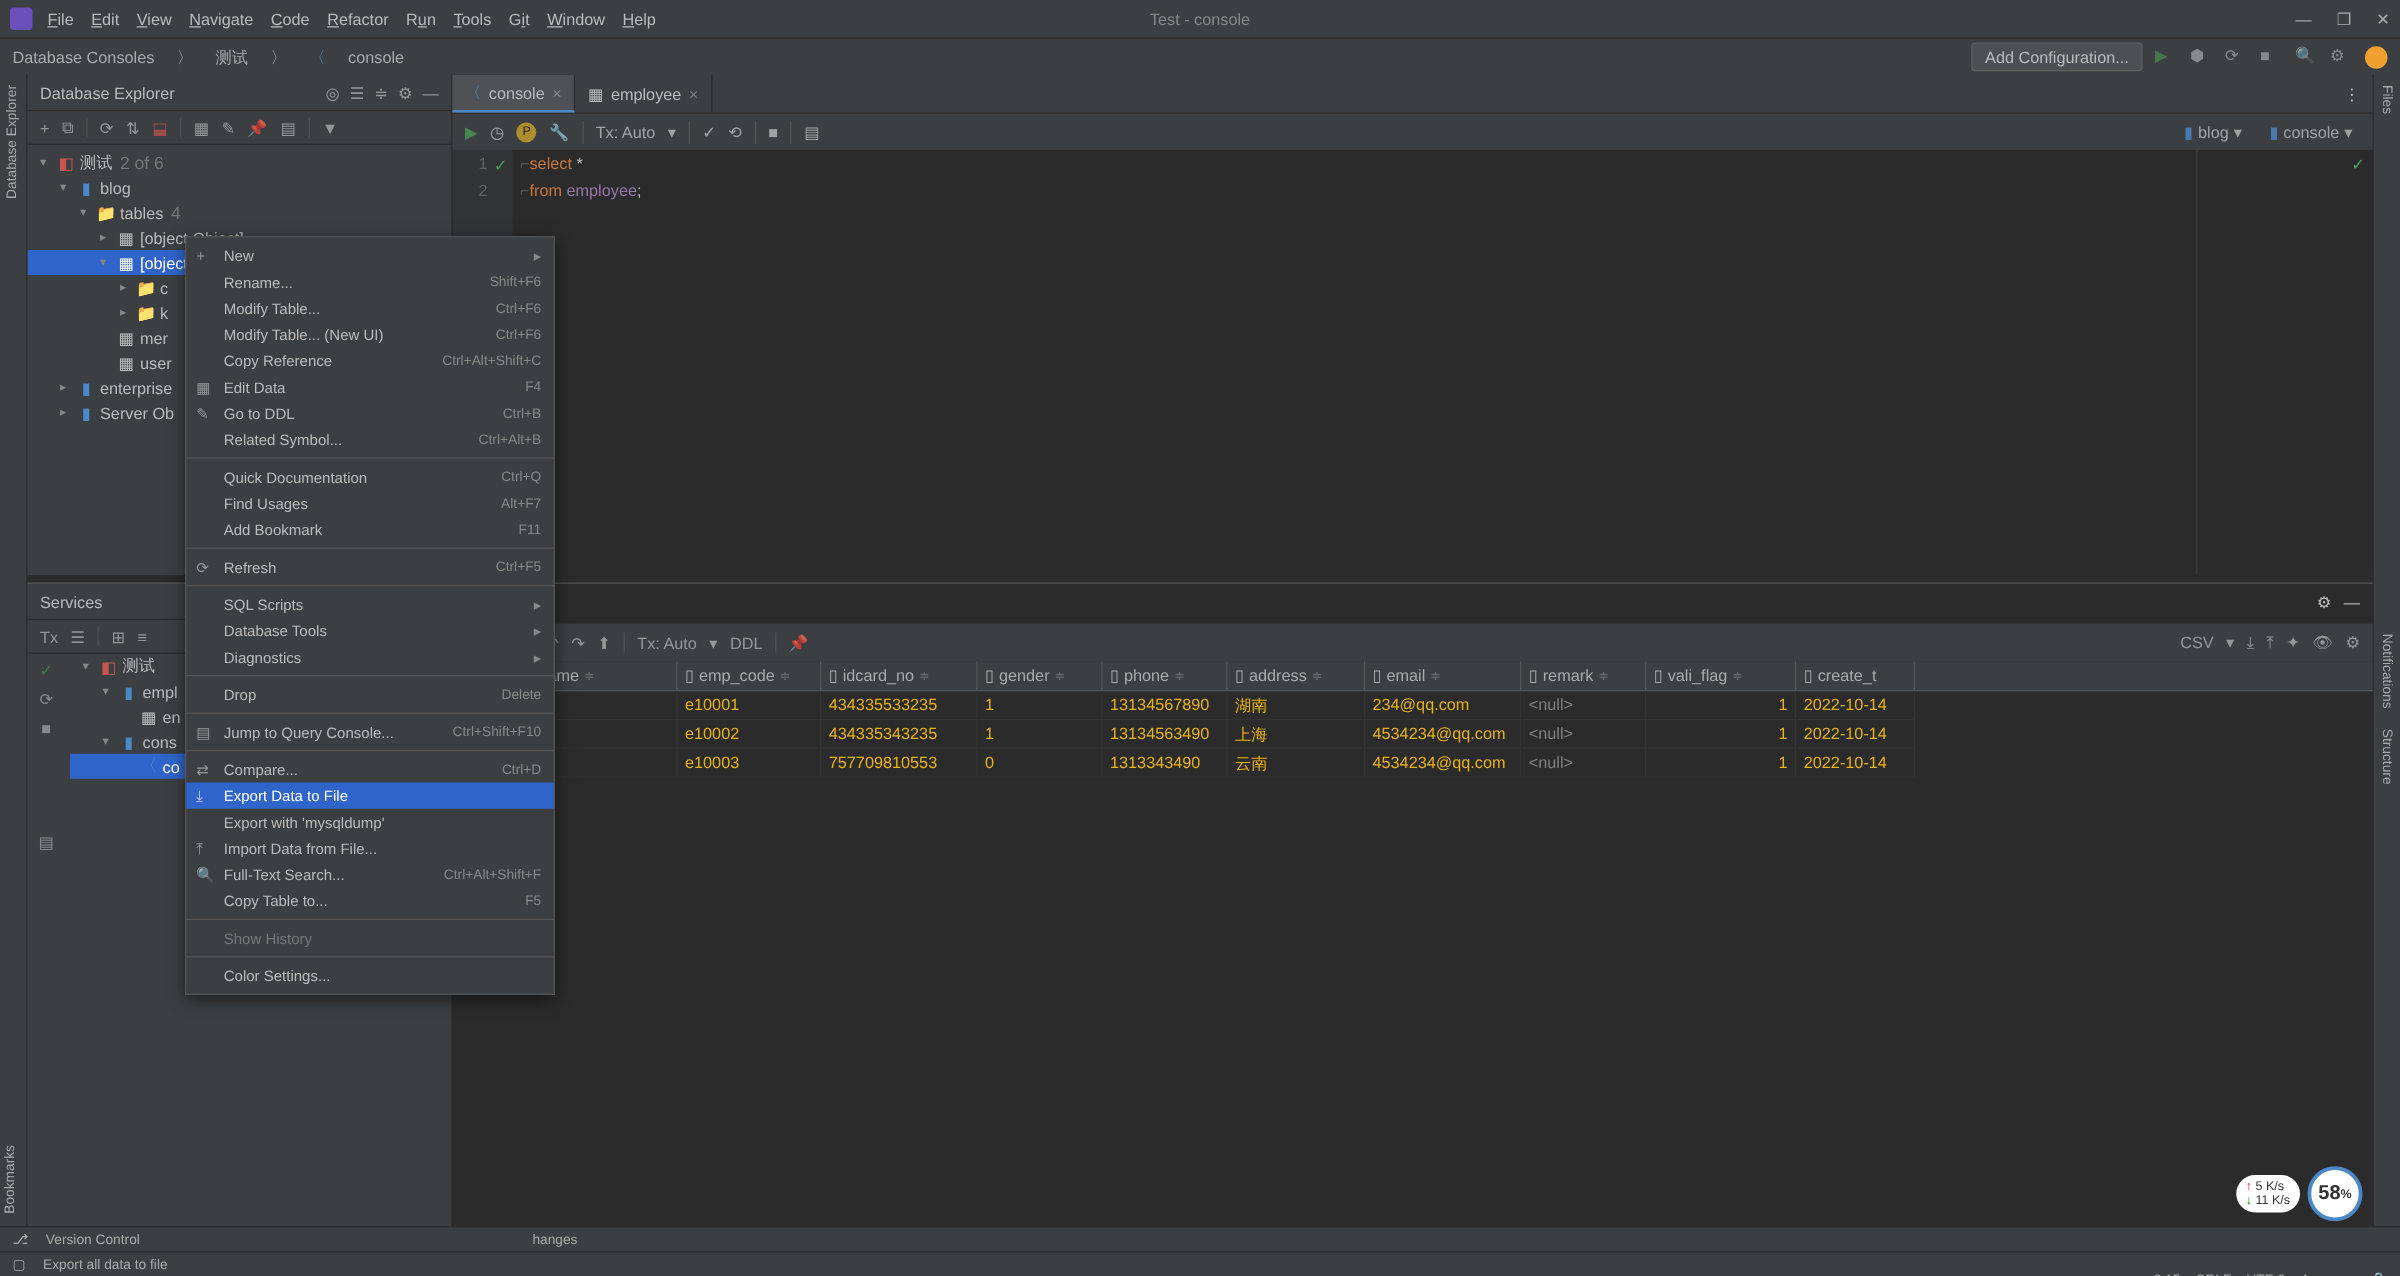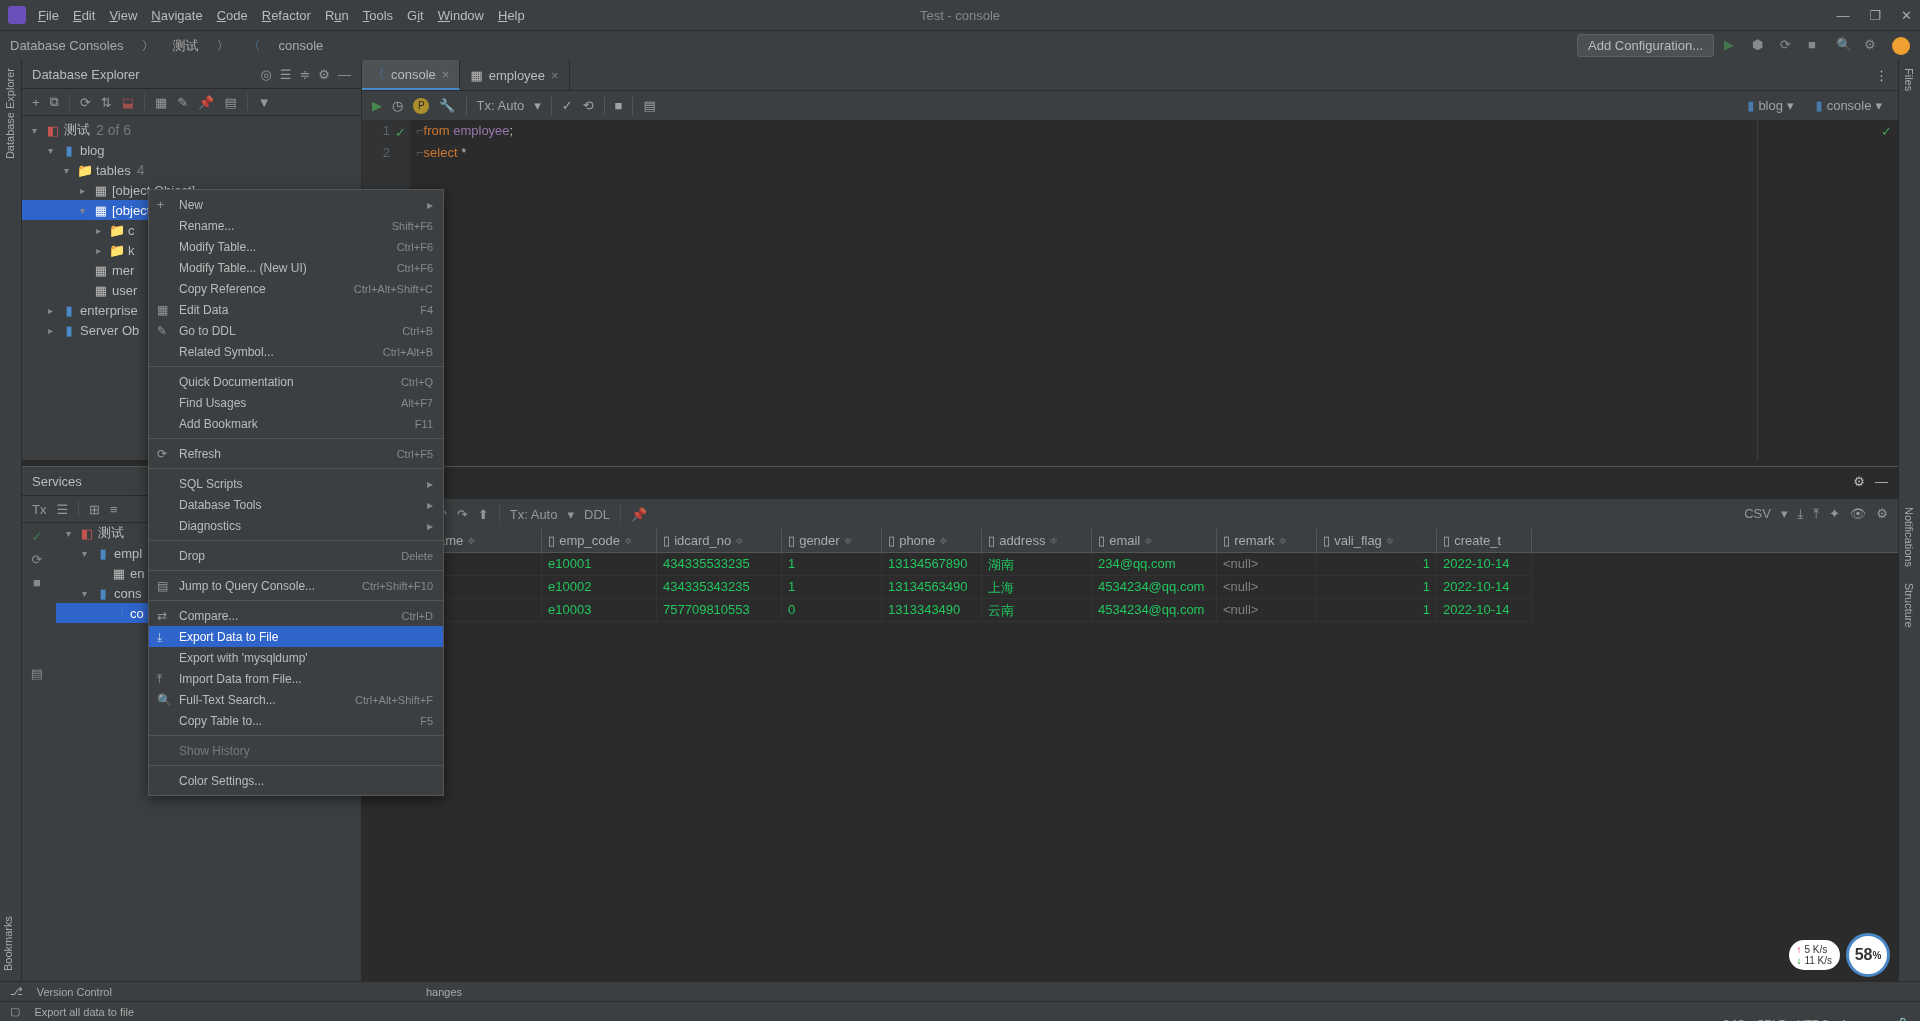--- a/index.html
+++ b/index.html
@@ -94,21 +94,21 @@
 .results-toolbar span { opacity: 0.7; cursor: pointer; }
 .results-toolbar .right { margin-left: auto; display: flex; gap: 10px; }
 .results .header { height: 28px; display: flex; align-items: center; padding: 0 10px; }
 .results .header .tool-icons { margin-left: auto; display: flex; gap: 10px; }
 
 .data-grid { position: absolute; top: 62px; left: 70px; right: 0; bottom: 0; font-family: "Consolas", monospace; font-size: 13px; }
 .grid-head { height: 24px; display: flex; background: #3c3f41; border-bottom: 1px solid #555; }
 .grid-head .col { padding: 3px 6px; border-right: 1px solid #555; display: flex; align-items: center; gap: 4px; color: #aaa; }
 .grid-head .col .sort { font-size: 10px; opacity: 0.5; }
 .grid-body .row { height: 23px; display: flex; }
-.grid-body .cell { padding: 3px 6px; border-right: 1px solid #333; border-bottom: 1px solid #333; color: #22c55e; overflow: hidden; }
+.grid-body .cell { padding: 3px 6px; border-right: 1px solid #333; border-bottom: 1px solid #333; color: #eab308; overflow: hidden; }
 .grid-body .cell.null { color: #808080; }
 .c-name { width: 110px; } .c-code { width: 115px; } .c-idcard { width: 125px; } .c-gender { width: 100px; }
 .c-phone { width: 100px; } .c-address { width: 110px; } .c-email { width: 125px; } .c-remark { width: 100px; }
 .c-vali { width: 120px; text-align: right; } .c-create { width: 95px; }
 
 
 .ctx-menu { position: absolute; left: 148px; top: 189px; width: 296px; background: #3c3f41; border: 1px solid #555; box-shadow: 0 4px 12px rgba(0,0,0,0.5); z-index: 100; padding: 4px 0; }
 .ctx-item { height: 21px; display: flex; align-items: center; padding: 0 10px 0 30px; position: relative; cursor: pointer; font-size: 12px; }
 .ctx-item.highlight { background: #2f65ca; color: #fff; }
 .ctx-item .icon { position: absolute; left: 8px; opacity: 0.7; }
@@ -371,22 +371,22 @@
     </div>
   </div>
   <div class="code-area">
     <div class="line-rail"></div>
     <div class="gutter">
       <div>1</div>
         <span class="check">✓</span>
       <div>2</div>
     </div>
     <div class="code">
+      <div><span style="color:#555">⌐</span><span class="kw">select</span><span> *</span></div>
       <div><span style="color:#555">⌐</span><span class="kw">from</span><span class="ident"> employee</span><span>;</span></div>
-      <div><span style="color:#555">⌐</span><span class="kw">select</span><span> *</span></div>
     </div>
     <div class="code-status">✓</div>
   </div>
 </div>
 
 <div class="results">
   <div class="header">
     <div class="tool-icons">
       <span>⚙</span>
       <span>—</span>

